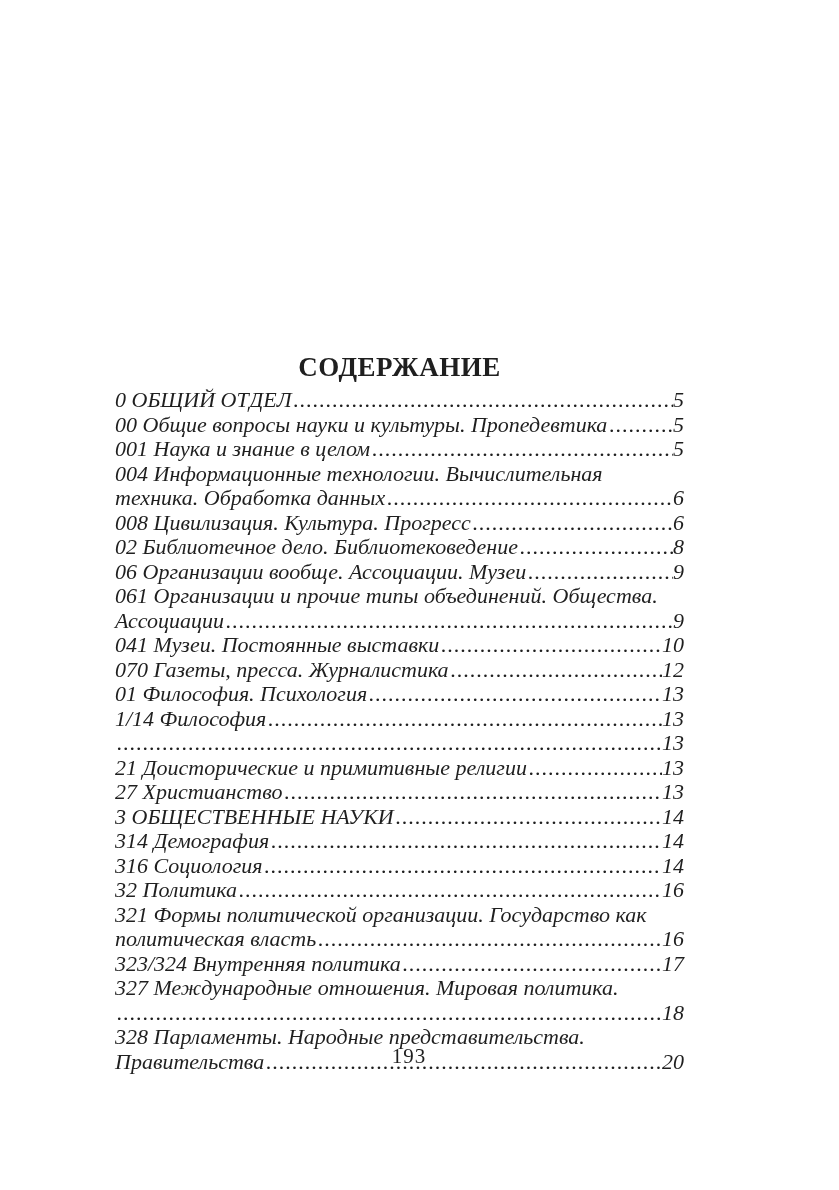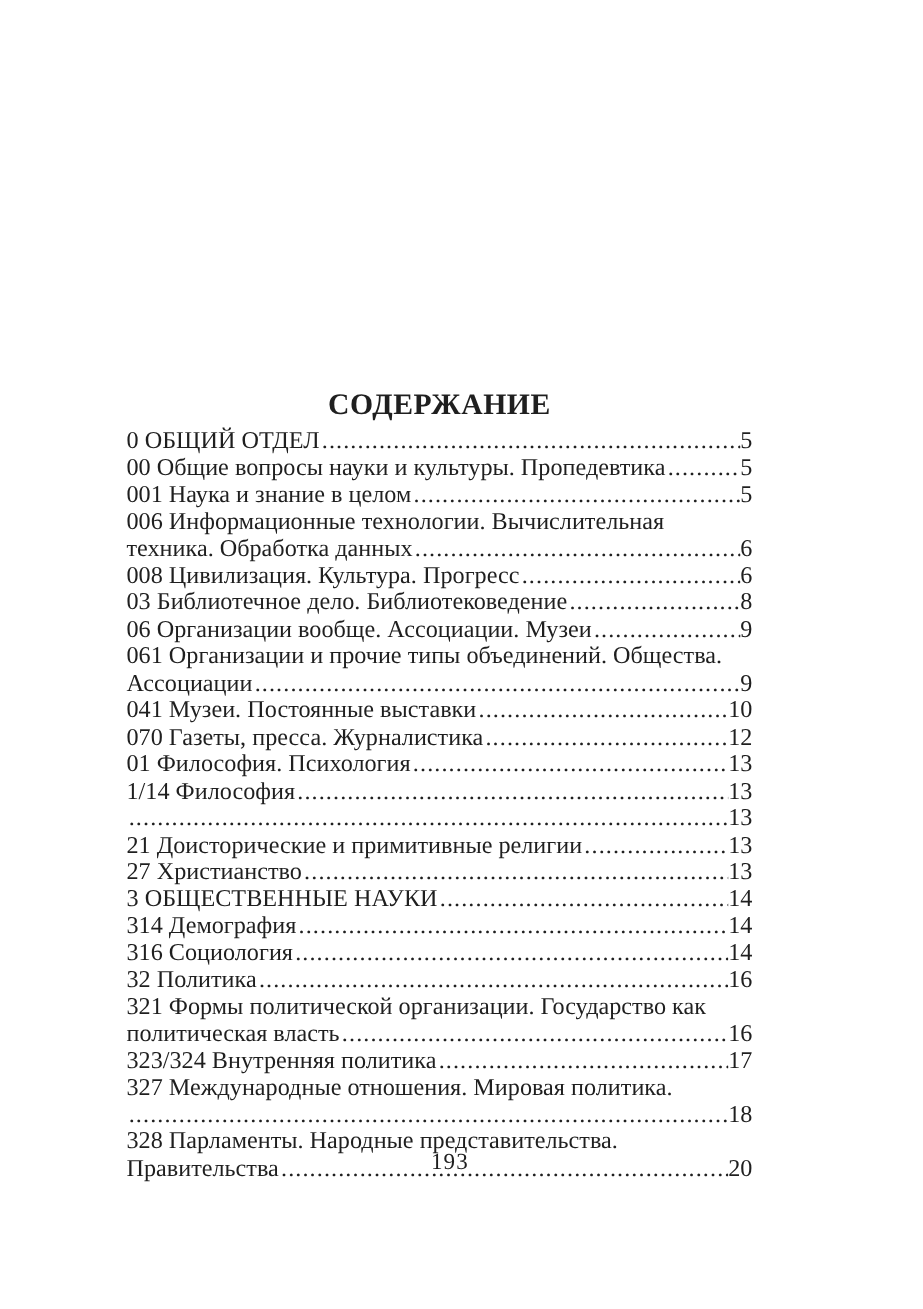--- a/index.html
+++ b/index.html
@@ -32,20 +32,21 @@
     top: 388px;
     left: 115px;
     width: 569px;
     font-size: 22px;
     line-height: 24.5px;
   }
   .toc-row {
     display: flex;
     align-items: baseline;
     white-space: nowrap;
+    font-style: italic;
   }
   .toc-entry-text {
     flex: 0 0 auto;
   }
   .toc-leader {
     flex: 1 1 auto;
     overflow: hidden;
     margin-left: 2px;
     min-width: 0;
   }
@@ -86,38 +87,38 @@
     <span class="toc-page-num">5</span>
   </div>
 
   <div class="toc-row">
     <span class="toc-entry-text">001 Наука и знание в целом</span>
     <span class="toc-leader"></span>
     <span class="toc-page-num">5</span>
   </div>
 
   <div class="toc-row">
-    <span class="toc-entry-text">006 Информационные технологии. Вычислительная</span>
+    <span class="toc-entry-text">004 Информационные технологии. Вычислительная</span>
 
   </div>
 
   <div class="toc-row">
     <span class="toc-entry-text">техника. Обработка данных</span>
     <span class="toc-leader"></span>
     <span class="toc-page-num">6</span>
   </div>
 
   <div class="toc-row">
     <span class="toc-entry-text">008 Цивилизация. Культура. Прогресс</span>
     <span class="toc-leader"></span>
     <span class="toc-page-num">6</span>
   </div>
 
   <div class="toc-row">
-    <span class="toc-entry-text">03 Библиотечное дело. Библиотековедение</span>
+    <span class="toc-entry-text">02 Библиотечное дело. Библиотековедение</span>
     <span class="toc-leader"></span>
     <span class="toc-page-num">8</span>
   </div>
 
   <div class="toc-row">
     <span class="toc-entry-text">06 Организации вообще. Ассоциации. Музеи</span>
     <span class="toc-leader"></span>
     <span class="toc-page-num">9</span>
   </div>
 

